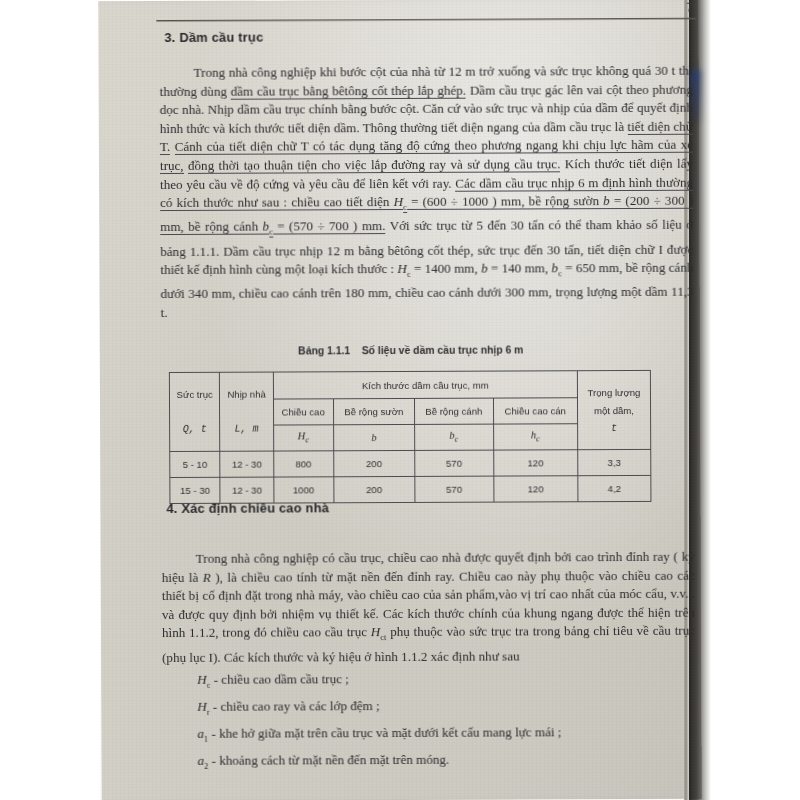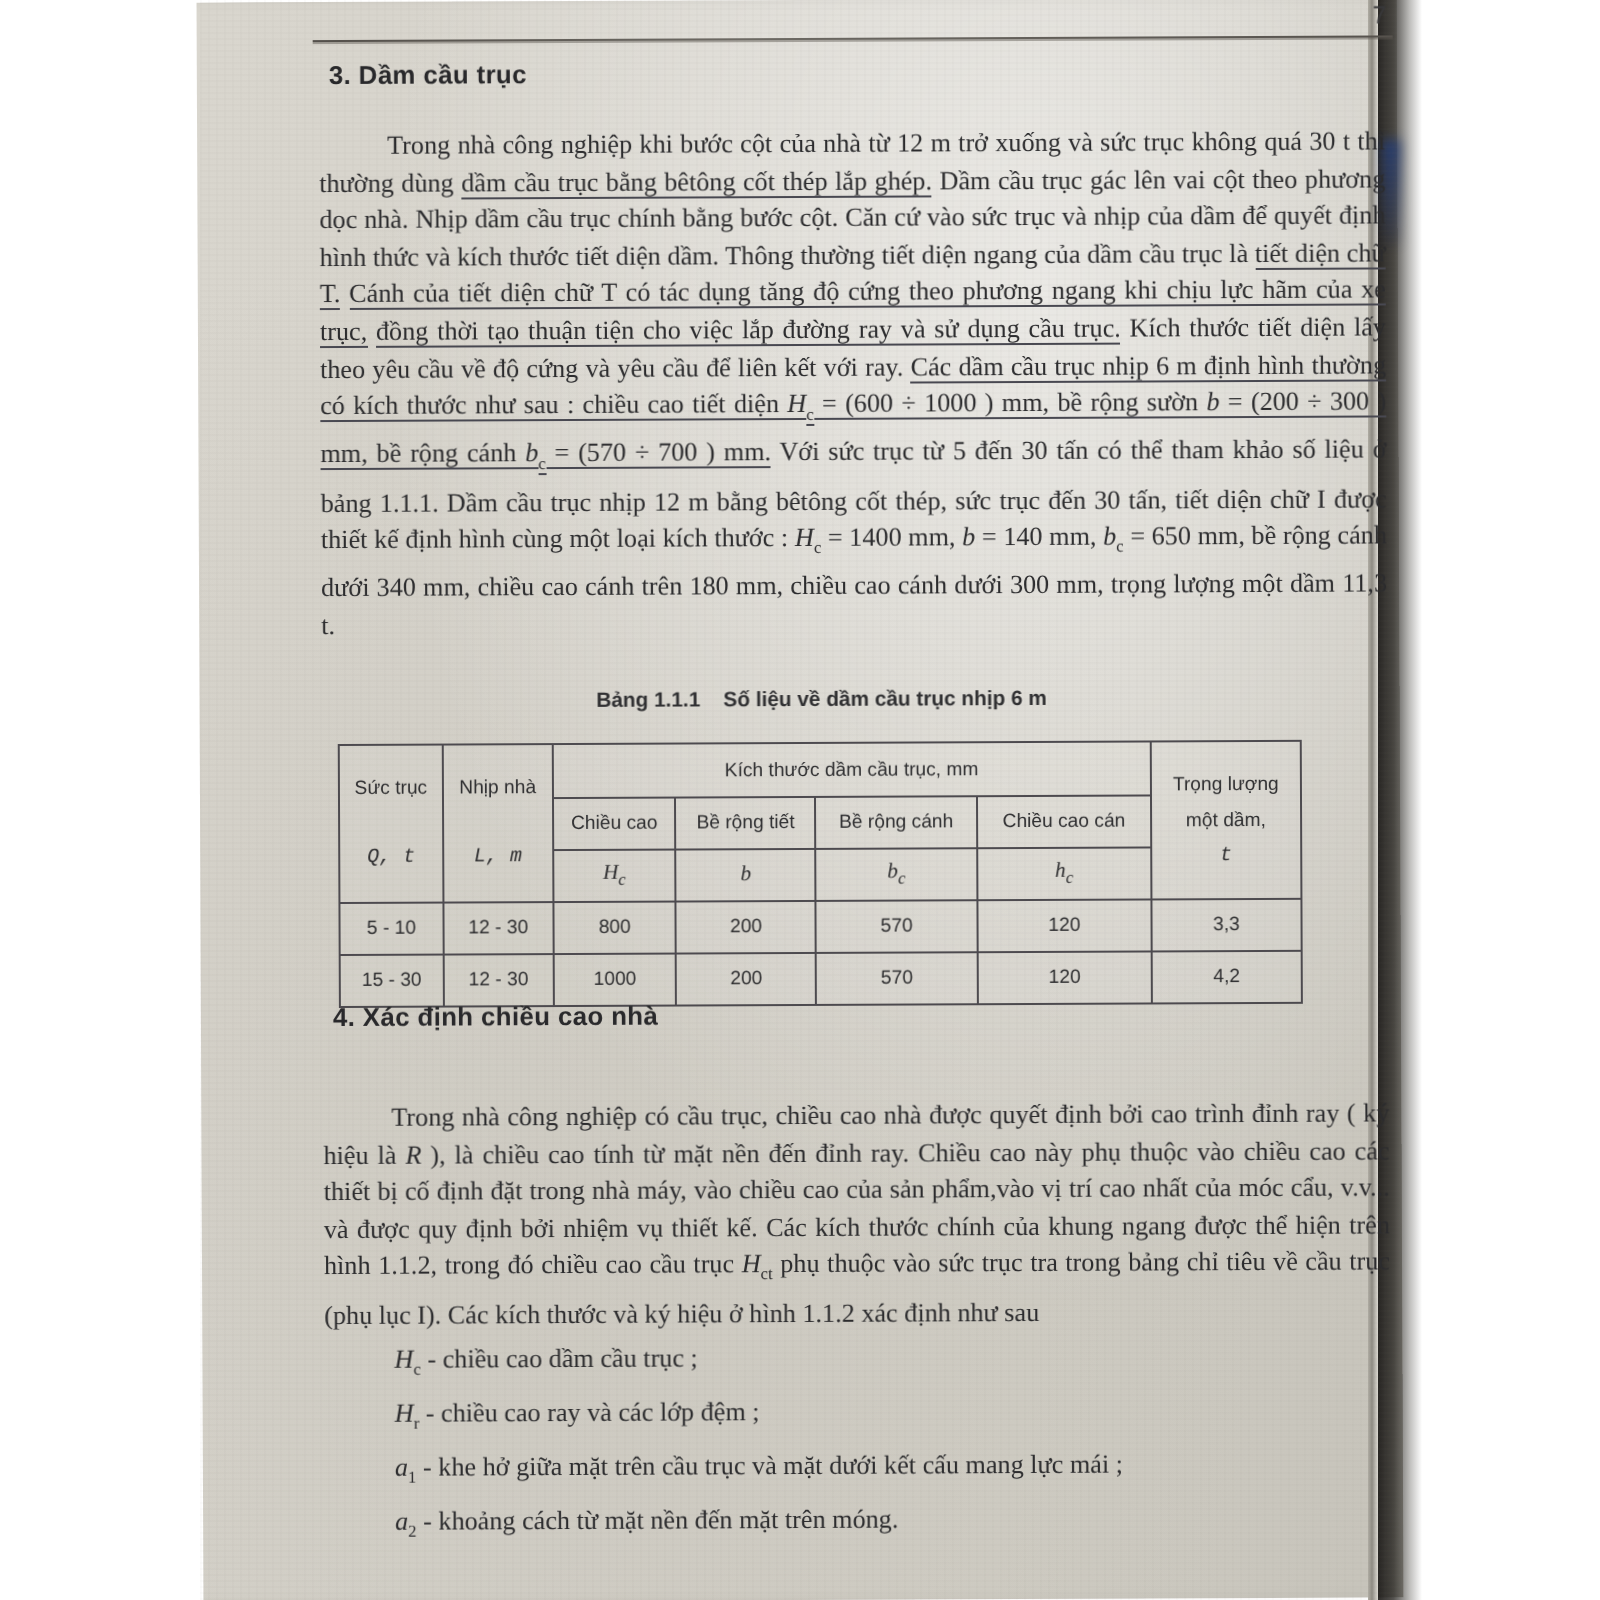--- a/index.html
+++ b/index.html
@@ -190,21 +190,21 @@
         <td rowspan="3">
           <div>Trọng lượng</div>
           <div style="height:7px"></div>
           <div>một dầm,</div>
           <div style="height:7px"></div>
           <div class="unit">t</div>
         </td>
       </tr>
       <tr class="hrow2">
         <td>Chiều cao</td>
-        <td>Bề rộng tiết</td>
+        <td>Bề rộng sườn</td>
         <td>Bề rộng cánh</td>
         <td>Chiều cao cán</td>
       </tr>
       <tr class="hrow3">
         <td class="sym"><span>H</span><sub>c</sub></td>
         <td class="sym"><span>b</span></td>
         <td class="sym"><span>b</span><sub>c</sub></td>
         <td class="sym"><span>h</span><sub>c</sub></td>
       </tr>
       <tr class="drow">

